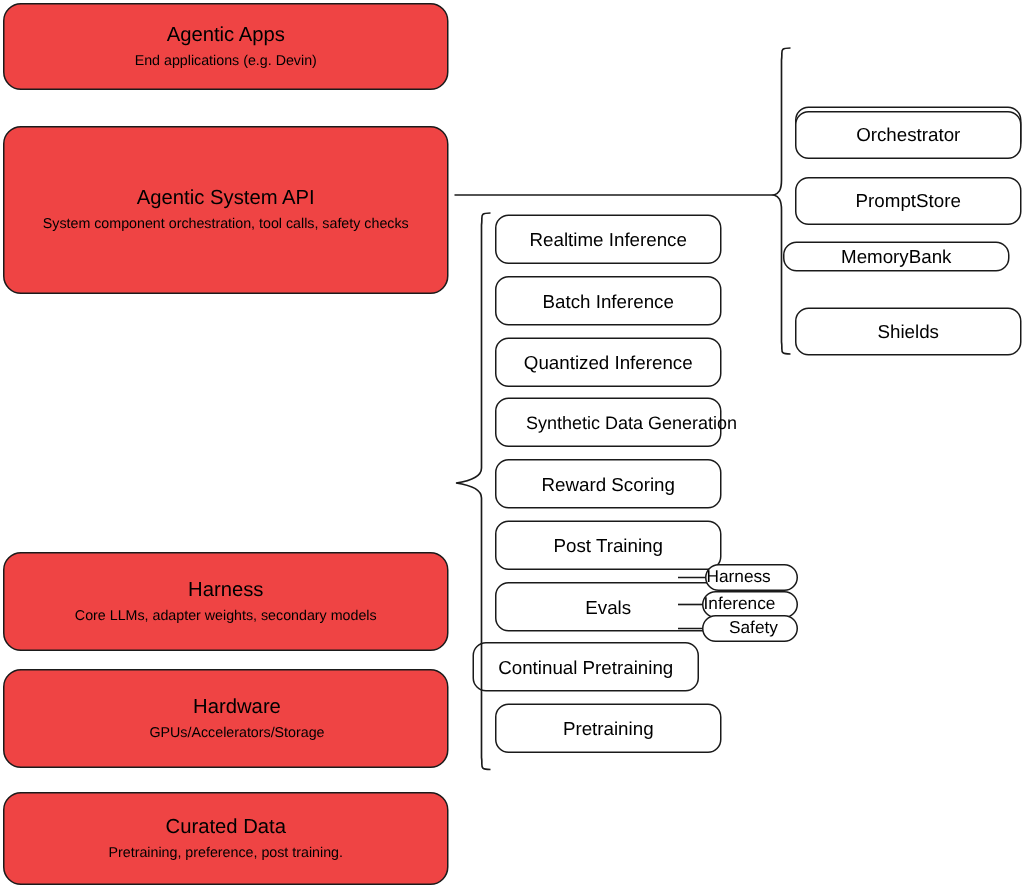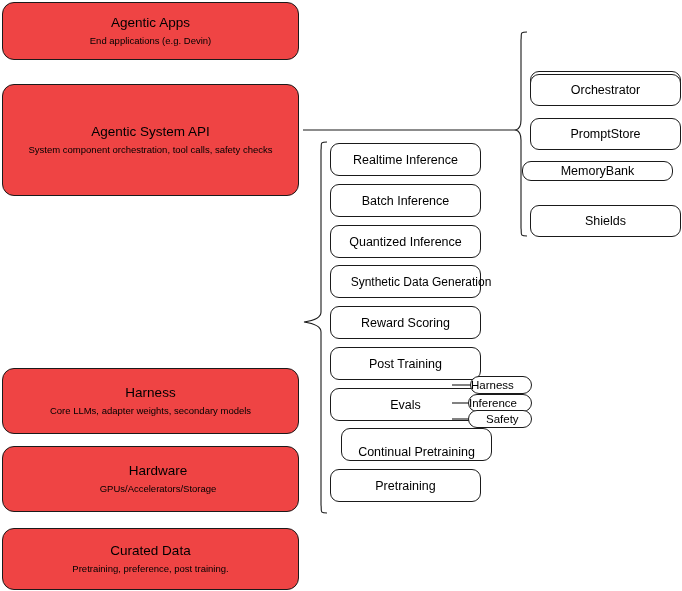--- a/index.html
+++ b/index.html
@@ -165,21 +165,21 @@
   </div>
   <div class="item-box" style="left:330px; top:306px; width:151px; height:33px;">
     <span>Reward Scoring</span>
   </div>
   <div class="item-box" style="left:330px; top:347px; width:151px; height:33px;">
     <span>Post Training</span>
   </div>
   <div class="item-box" style="left:330px; top:388px; width:151px; height:33px;">
     <span>Evals</span>
   </div>
-  <div class="item-box" style="left:341px; top:428px; width:151px; height:33px;align-items:flex-end;">
+  <div class="item-box" style="left:315px; top:428px; width:151px; height:33px;">
     <span>Continual Pretraining</span>
   </div>
   <div class="item-box" style="left:330px; top:469px; width:151px; height:33px;justify-content:center;">
     <span>Pretraining</span>
   </div>
 
   <div class="tag-pill" style="left:470px; top:376px; width:62px; height:18px;">
     <span>Harness</span>
   </div>
   <div class="tag-pill" style="left:468px; top:394px; width:64px; height:18px;">

